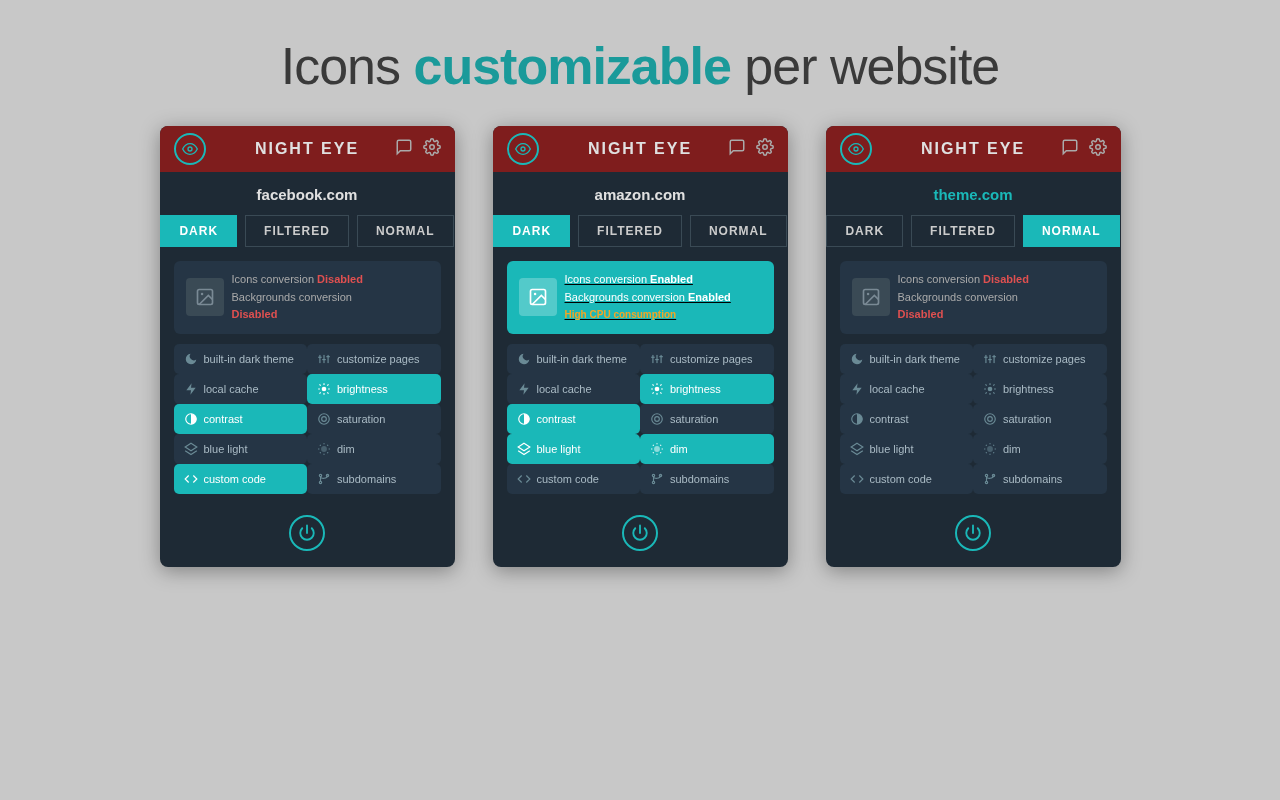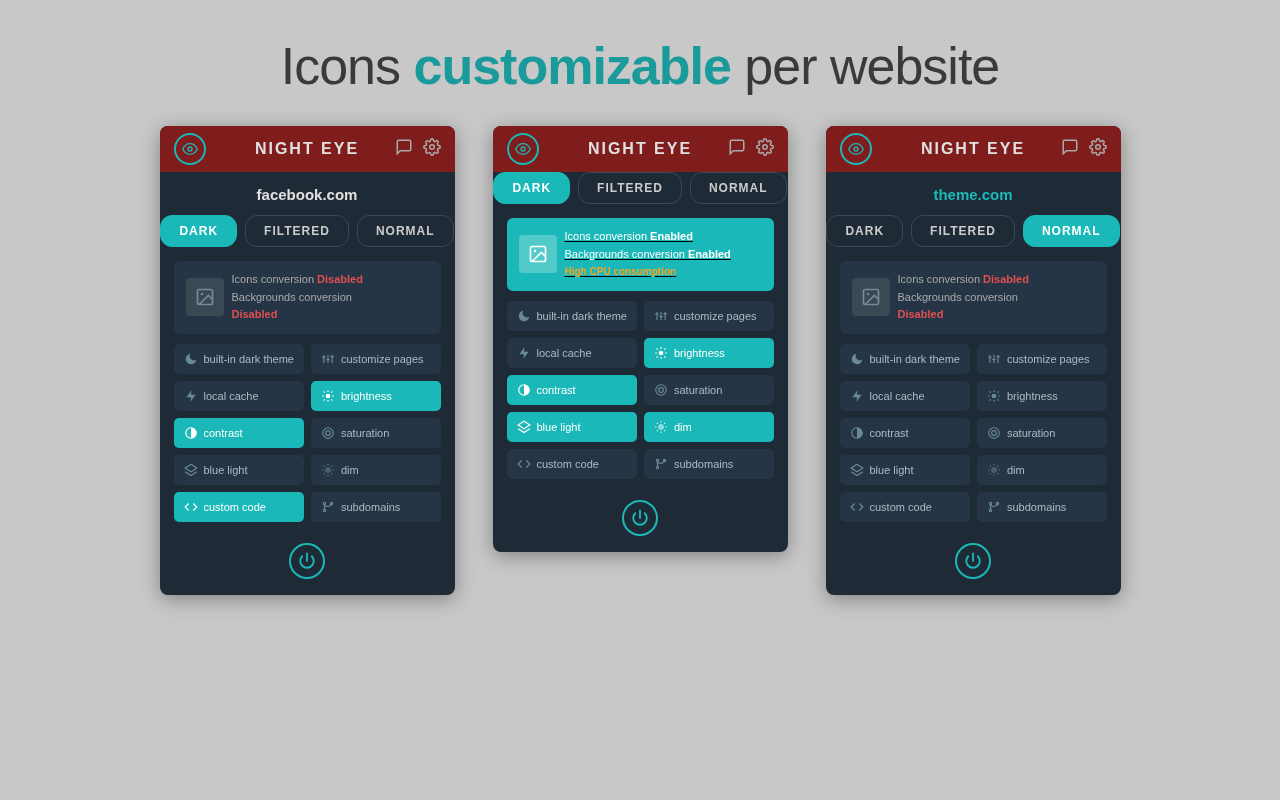--- a/index.html
+++ b/index.html
@@ -84,21 +84,21 @@
     .site-name.white { color: #e0e0e0; }
     
     .mode-buttons {
       display: flex;
       gap: 8px;
       padding: 0 18px 14px;
       justify-content: center;
     }
     .mode-btn {
       padding: 8px 18px;
-      border-radius: 12px;
+      border-radius: 0;
       font-size: 12px;
       font-weight: 700;
       letter-spacing: 1px;
       cursor: pointer;
       border: 1.5px solid #3a4a55;
       background: transparent;
       color: #ccc;
     }
     .mode-btn.active-dark {
       background: #1ab8b8;
@@ -138,21 +138,20 @@
     .conversion-text .label { color: #aaa; }
     .conversion-text .label.white-text { color: #fff; }
     .conversion-text .status-disabled { color: #e05050; font-weight: 600; }
     .conversion-text .status-enabled { color: #fff; font-weight: 600; }
     .conversion-text .cpu-warn { color: #f5a623; font-weight: 600; font-size: 10px; }
     
     .grid-section {
       padding: 0 14px;
       display: grid;
       grid-template-columns: 1fr 1fr;
-      gap: 7px;
       margin-bottom: 7px;
     }
     .grid-btn {
       background: #253545;
       border: none;
       border-radius: 5px;
       padding: 8px 10px;
       color: #aabbc5;
       font-size: 11px;
       display: flex;
@@ -337,20 +336,21 @@
     <div class="header-icons">
       <span><svg viewBox="0 0 24 24" style="width:18px;height:18px;fill:none;stroke:#aaa;stroke-width:2">
               <path d="M21 15a2 2 0 01-2 2H7l-4 4V5a2 2 0 012-2h14a2 2 0 012 2z"></path>
             </svg></span>
       <span><svg viewBox="0 0 24 24" style="width:18px;height:18px;fill:none;stroke:#aaa;stroke-width:2">
               <circle cx="12" cy="12" r="3"></circle>
               <path d="M19.4 15a1.65 1.65 0 00.33 1.82l.06.06a2 2 0 010 2.83 2 2 0 01-2.83 0l-.06-.06a1.65 1.65 0 00-1.82-.33 1.65 1.65 0 00-1 1.51V21a2 2 0 01-4 0v-.09A1.65 1.65 0 009 19.4a1.65 1.65 0 00-1.82.33l-.06.06a2 2 0 01-2.83-2.83l.06-.06A1.65 1.65 0 004.68 15a1.65 1.65 0 00-1.51-1H3a2 2 0 010-4h.09A1.65 1.65 0 004.6 9a1.65 1.65 0 00-.33-1.82l-.06-.06a2 2 0 012.83-2.83l.06.06A1.65 1.65 0 009 4.68a1.65 1.65 0 001-1.51V3a2 2 0 014 0v.09a1.65 1.65 0 001 1.51 1.65 1.65 0 001.82-.33l.06-.06a2 2 0 012.83 2.83l-.06.06A1.65 1.65 0 0019.4 9a1.65 1.65 0 001.51 1H21a2 2 0 010 4h-.09a1.65 1.65 0 00-1.51 1z"></path>
             </svg></span>
     </div>
   </div>
+      <div class="site-name white">amazon.com</div>
       <div class="mode-buttons">
         <button class="mode-btn active-dark">DARK</button>
         <button class="mode-btn">FILTERED</button>
         <button class="mode-btn">NORMAL</button>
       </div>
       <div class="conversion-box active-box">
         <div class="img-placeholder active-img">
           <svg viewBox="0 0 24 24" style="width:20px;height:20px;fill:#fff">
             <rect x="3" y="3" width="18" height="18" rx="2" fill="none" stroke="#fff" stroke-width="2"></rect>
             <circle cx="8.5" cy="8.5" r="1.5" fill="#fff"></circle>

